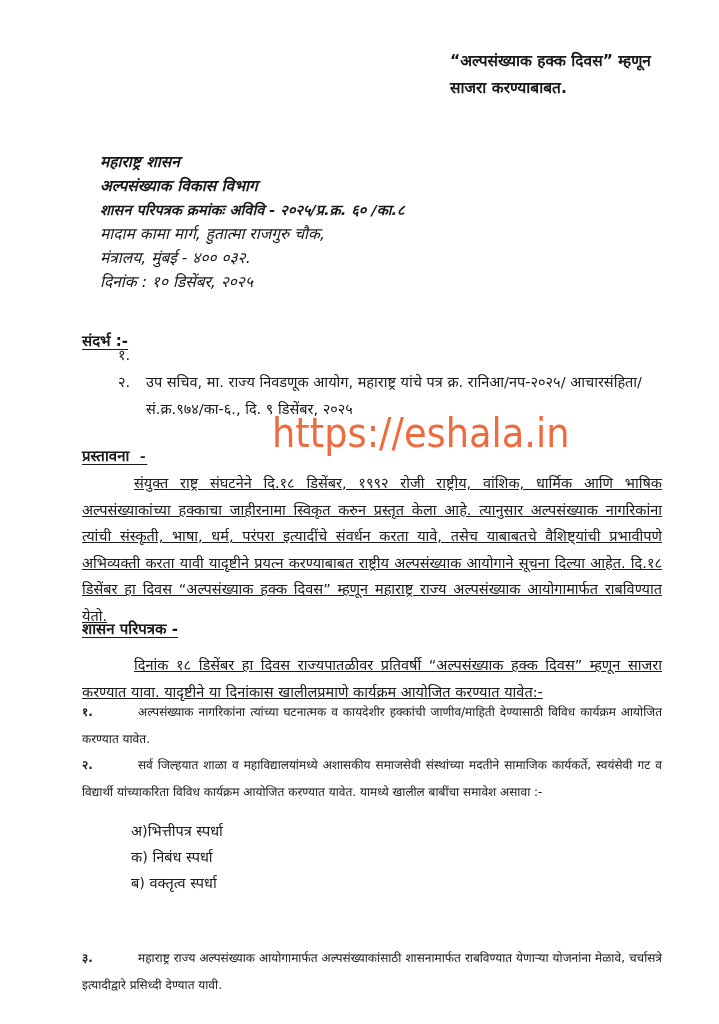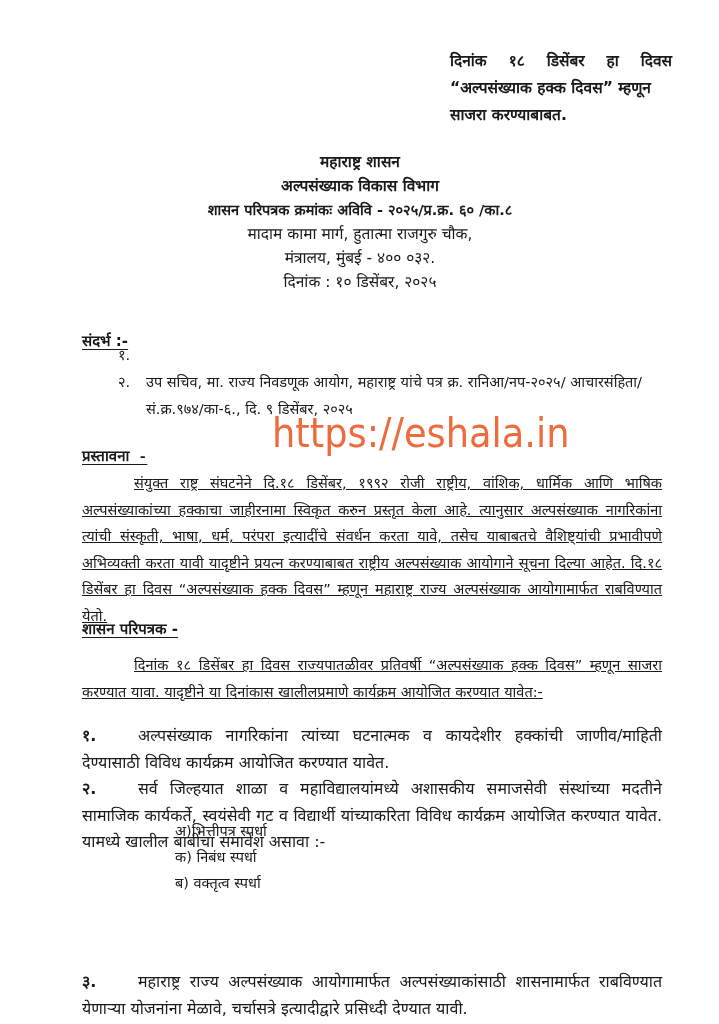--- a/index.html
+++ b/index.html
@@ -11,65 +11,58 @@
   .page { position: absolute; left: 0; top: 0; width: 719px; height: 1024px; }
 
   .subject {
     position: absolute; left: 450px; top: 48px; width: 222px;
     font-size: 15.5px; font-weight: bold; line-height: 27px;
   }
   .subject .l1 { display: flex; justify-content: space-between; }
 
   .header {
     position: absolute; left: 100px; top: 150px; width: 520px;
-    text-align: center; font-size: 15.5px; line-height: 24px;
+    font-size: 15.5px; line-height: 24px; font-style: italic;
   }
   .header .b { font-weight: bold; }
   .header .title3 { font-weight: bold; font-size: 14.5px; white-space: nowrap; }
 
   .sec-head {
     position: absolute; left: 82px; font-weight: bold; font-size: 15px;
     text-decoration: underline; text-underline-offset: 3px;
   }
 
   .refs { position: absolute; left: 118px; top: 342px; width: 580px; font-size: 14.5px; line-height: 27px; }
   .refs .ref { display: flex; }
   .refs .num { width: 28px; flex: none; }
 
   .para {
     position: absolute; left: 82px; width: 580px; font-size: 14.5px; line-height: 26.5px;
     text-align: justify;
     text-decoration: underline;
   }
   .para .indent { display: inline-block; width: 52px; }
 
-  .item { position: absolute; left: 82px; width: 580px; font-size: 16px; line-height: 26.5px; text-align: justify; margin-top: 24px; }
+  .item { position: absolute; left: 82px; width: 580px; font-size: 12px; line-height: 26.5px; text-align: justify; }
   .item .inum { display: inline-block; width: 56px; font-weight: bold; }
 
-  .sublist { position: absolute; left: 131px; top: 818px; font-size: 14.5px; line-height: 26px; margin-left: 44px; }
+  .sublist { position: absolute; left: 131px; top: 818px; font-size: 14.5px; line-height: 26px; }
 
   .watermark {
     position: absolute; left: 272px; top: 410px;
     font-family: "DejaVu Sans", sans-serif; font-size: 40px; color: #ee6b3d;
     letter-spacing: 0px; font-weight: normal; transform: scaleX(0.92); transform-origin: left;
   }
 </style>
 </head>
 <body>
 
 <div class="page">
 
   <div class="subject">
-    <div class="l1">
-      <span>दिनांक</span>
-      <span>१८</span>
-      <span>डिसेंबर</span>
-      <span>हा</span>
-      <span>दिवस</span>
-    </div>
     <div>“अल्पसंख्याक हक्क दिवस” म्हणून</div>
     <div>साजरा करण्याबाबत.</div>
   </div>
 
   <div class="header">
     <div class="b">महाराष्ट्र शासन</div>
     <div class="b">अल्पसंख्याक विकास विभाग</div>
     <div class="title3">शासन परिपत्रक क्रमांकः अविवि - २०२५/प्र.क्र. ६० /का.८</div>
     <div>मादाम कामा मार्ग, हुतात्मा राजगुरु चौक,</div>
     <div>मंत्रालय, मुंबई - ४०० ०३२.</div>

